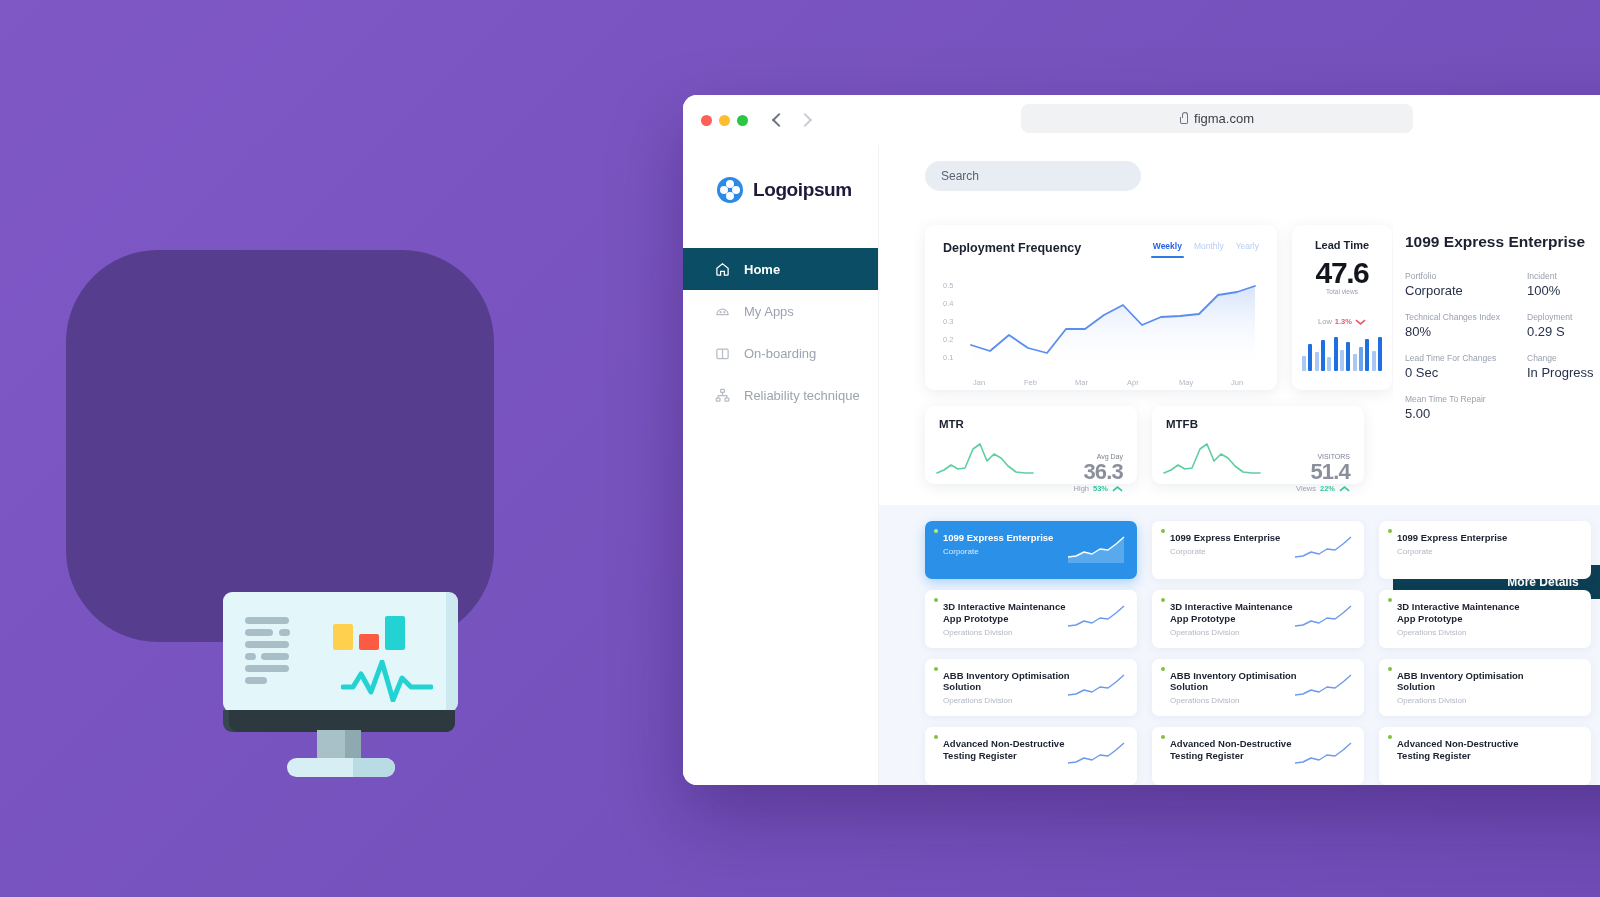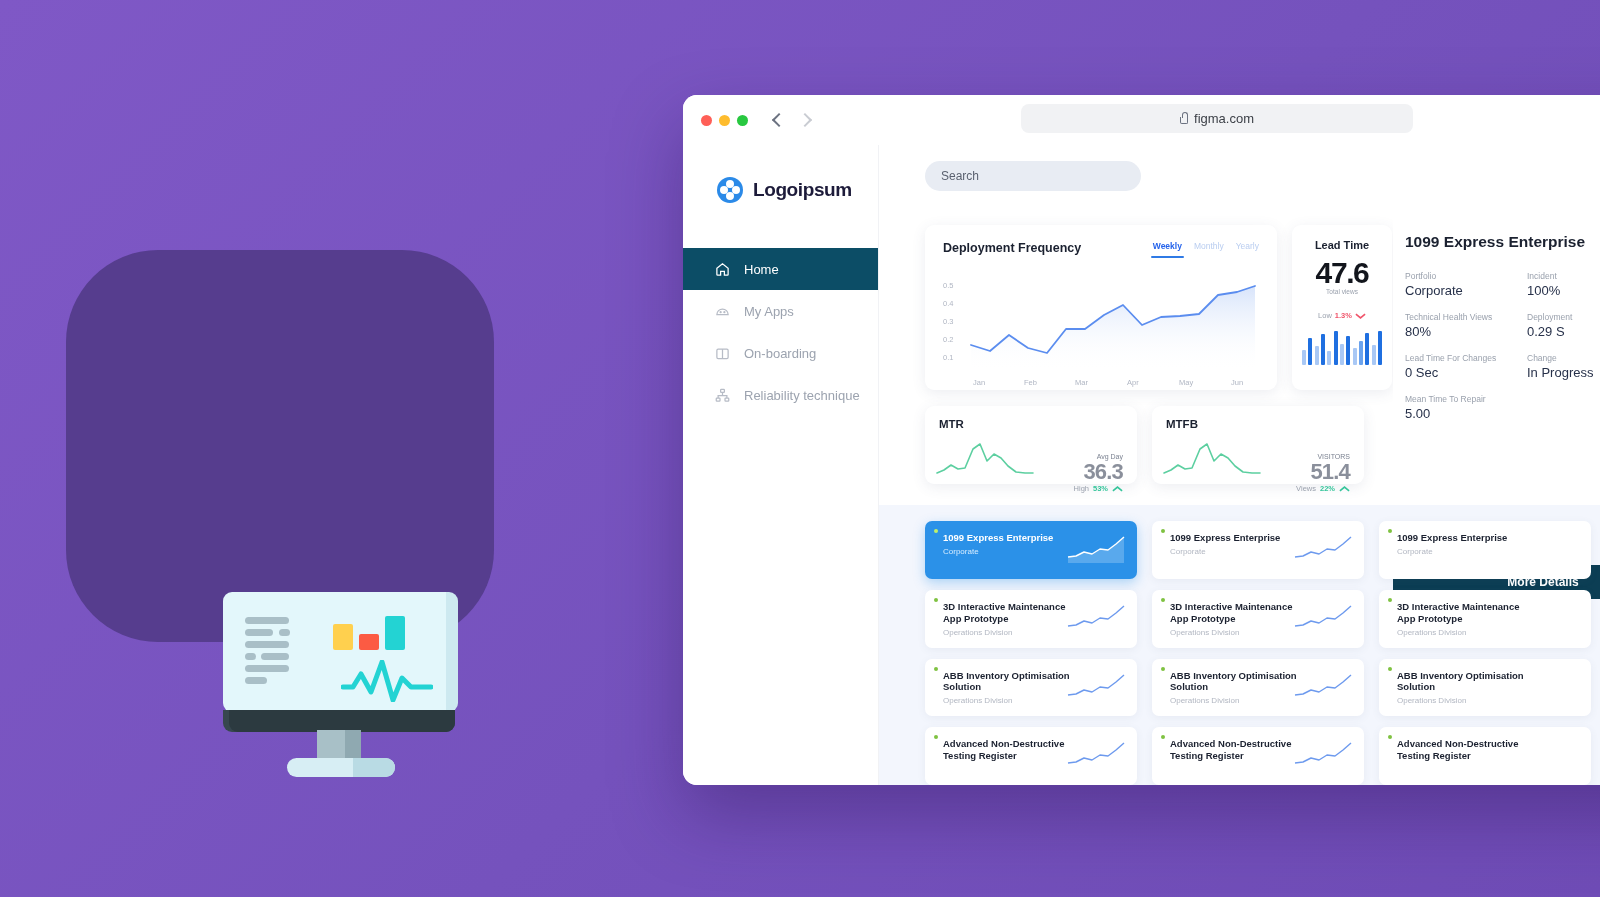--- a/index.html
+++ b/index.html
@@ -90,21 +90,21 @@
   .logo-mark i:nth-child(2){ left:3px; top:9px; }
   .logo-mark i:nth-child(3){ left:15px; top:9px; }
   .logo-mark i:nth-child(4){ left:9px; top:15px; }
   .logo-text { font-size:19px; font-weight:bold; color:#1d1b3a; letter-spacing:-.4px; }
 
   .nav { margin-top:45px; }
   .nav-item {
     display:flex; align-items:center; gap:14px;
     height:42px; padding-left:32px; font-size:13px; color:#9ca3af;
   }
-  .nav-item.active { background:#0c4d66; color:#fff; font-weight:normal; }
+  .nav-item.active { background:#0c4d66; color:#fff; font-weight:bold; }
   .nav-ico { width:15px; height:15px; flex:none; display:block; }
 
   .content { flex:1; background:#fff; display:flex; flex-direction:column; min-width:0; }
   .topbar { height:62px; display:flex; align-items:center; padding:0 0 0 46px; position:relative; }
   .search {
     width:216px; height:30px; background:#e8ecf3; border-radius:16px;
     display:flex; align-items:center; padding:0 16px; font-size:12px; color:#5b6270;
   }
 
   .mainarea { flex:1; display:flex; min-height:0; }
@@ -123,21 +123,21 @@
   .tab.active:after{ content:""; position:absolute; left:-2px; right:-2px; bottom:-7px; height:2.5px; background:#2f7ae5; border-radius:2px;}
 
   .chartbox { position:relative; margin-top:22px; height:108px; }
   .ylab { position:absolute; left:0; font-size:7.5px; color:#b0b6c3; }
   .xlab { position:absolute; bottom:-2px; font-size:7.5px; color:#b0b6c3; }
 
   .lead-card { width:100px; height:165px; padding:14px 10px; text-align:center; position:relative; }
   .lead-title { font-size:11px; font-weight:bold; color:#1b2130; }
   .lead-val { font-size:30px; font-weight:bold; color:#12151c; letter-spacing:-1.4px; margin-top:5px; }
   .lead-sub { font-size:6.5px; color:#9aa1ad; margin-top:-2px;}
-  .lead-low { font-size:7.5px; color:#9aa1ad; margin-top:16px; display:flex; align-items:center; justify-content:center; gap:3px;}
+  .lead-low { font-size:7.5px; color:#9aa1ad; margin-top:22px; display:flex; align-items:center; justify-content:center; gap:3px;}
   .lead-low b{ color:#f0546a; }
   .lead-bars { display:flex; align-items:flex-end; justify-content:center; gap:2.5px; height:34px; margin-top:11px;}
   .lb { width:4px; border-radius:1px; }
 
   .smallrow { display:flex; gap:15px; padding:16px 0 0 46px; }
   .mini-card { width:212px; height:78px; padding:12px 14px; position:relative; }
   .mini-title { font-size:11.5px; font-weight:bold; color:#1b2130; }
   .mini-right { position:absolute; right:14px; top:11px; text-align:right;margin-top:36px; }
   .mini-kicker { font-size:7px; color:#7b8291; }
   .mini-val { font-size:22px; font-weight:bold; color:#8a8f9b; letter-spacing:-.8px; line-height:1.05; }
@@ -404,21 +404,21 @@
           <div class="kv-grid">
             <div>
               <div class="kv-k">Portfolio</div>
               <div class="kv-v">Corporate</div>
             </div>
             <div>
               <div class="kv-k">Incident</div>
               <div class="kv-v">100%</div>
             </div>
             <div>
-              <div class="kv-k">Technical Health Views</div>
+              <div class="kv-k">Technical Changes Index</div>
               <div class="kv-v">80%</div>
             </div>
             <div>
               <div class="kv-k">Deployment</div>
               <div class="kv-v">0.29 S</div>
             </div>
             <div>
               <div class="kv-k">Lead Time For Changes</div>
               <div class="kv-v">0 Sec</div>
             </div>

